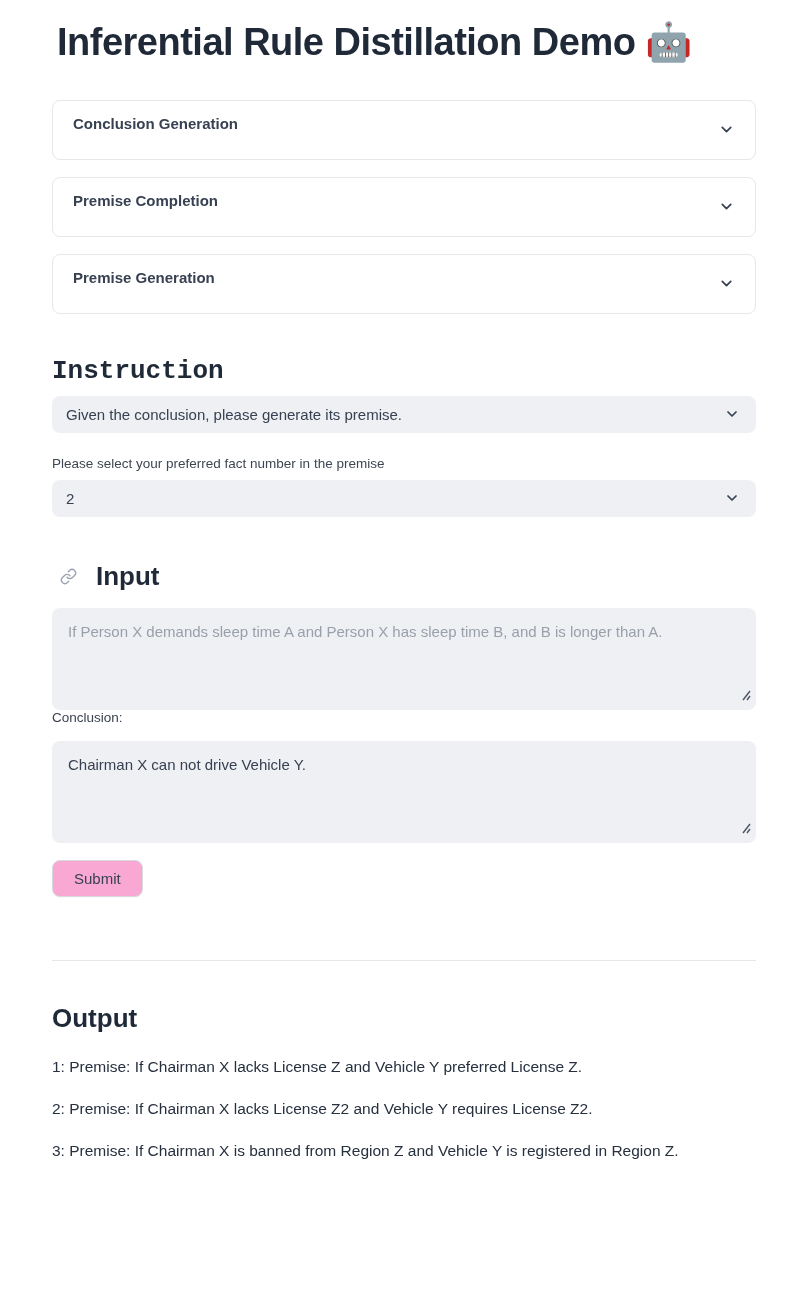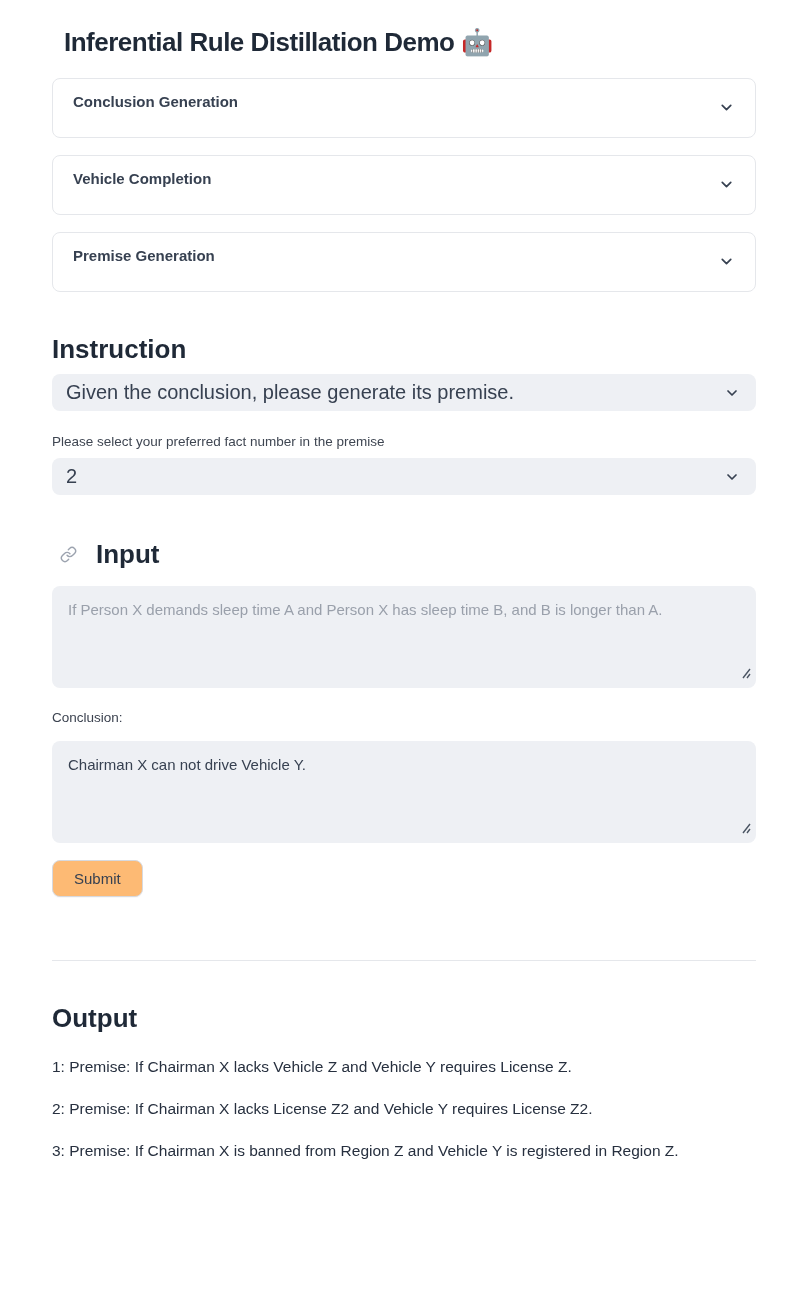--- a/index.html
+++ b/index.html
@@ -11,36 +11,36 @@
     font-family: "Liberation Sans", sans-serif;
     color: #1f2937;
   }
   .container {
     width: 704px;
     margin-left: 52px;
     padding-top: 16px;
   }
   
   .page-title {
-    margin: 12px;
-    font-size: 26px;
+    margin: 5px;
+    font-size: 38px;
     line-height: 1.15;
     font-weight: 700;
     letter-spacing: -0.5px;
     color: #1f2937;
   }
   .subtitle {
     margin: 24px 0 0 0;
     font-size: 15px;
     line-height: 20px;
     color: #374151;
   }
   
   .accordions {
-    margin-top: 20px;
+    margin-top: 35px;
     display: flex;
     flex-direction: column;
     gap: 17px;
   }
   .accordion {
     height: 60px;
     border: 1px solid #e5e7eb;
     border-radius: 8px;
     background: #ffffff;
     padding: 14px 20px;
@@ -57,39 +57,39 @@
   .accordion .chev { margin-top: 6px; }
   .chev svg { display: block; }
   
   .section-heading {
     margin: 0;
     font-size: 26px;
     line-height: 1.2;
     font-weight: 700;
     color: #1f2937;
   }
-  .instruction-heading { margin-top: 42px; }
+  .instruction-heading { margin-top: 42px; font-family: Liberation Mono, monospace; }
   .field-label {
     margin-top: 23px;
     font-size: 13.5px;
     color: #3f4652;
   }
   .dropdown {
     margin-top: 9px;
     height: 37px;
     background: #eef0f4;
     border-radius: 8px;
     display: flex;
     align-items: center;
     justify-content: space-between;
     padding: 0 16px 0 14px;
     cursor: pointer;
   }
   .dropdown-value {
-    font-size: 20px;
+    font-size: 15px;
     color: #374151;
   }
   
   .input-heading-row {
     margin-top: 44px;
     position: relative;
     margin-left: 44px;
   }
   .anchor-link {
     position: absolute;
@@ -98,21 +98,20 @@
     display: block;
     cursor: pointer;
     text-decoration: none;
   }
   .muted-label {
     margin-top: 22px;
     font-size: 13.5px;
     color: #a6aab3;
   }
   .dark-label {
-    margin-top: 22px;
     font-size: 13.5px;
     color: #3c4350;
   }
   .textbox {
     margin-top: 16px;
     height: 102px;
     background: #eef0f4;
     border-radius: 8px;
     position: relative;
   }
@@ -135,21 +134,21 @@
     right: 5px;
     bottom: 5px;
     pointer-events: none;
   }
   .submit-btn {
     margin-top: 17px;
     padding: 9px 21px;
     font-family: "Liberation Sans", sans-serif;
     font-size: 15px;
     color: #374151;
-    background: #fdba74;
+    background: #f9a8d4;
     border: 1px solid #d7d9de;
     border-radius: 8px;
     cursor: pointer;
     box-shadow: 0 1px 1px rgba(0,0,0,0.03);
   }
   .divider {
     margin: 63px 0 0 0;
     border: none;
     border-top: 1px solid #e5e7eb;
     height: 0;
@@ -173,21 +172,21 @@
   <div class="accordions">
     <div class="accordion">
       <span class="accordion-label">Conclusion Generation</span>
       <span class="chev">
         <svg width="17" height="17" viewBox="0 0 24 24" fill="none" stroke="#374151" stroke-width="2.4" stroke-linecap="round" stroke-linejoin="round">
             <path d="M6 9l6 6 6-6"></path>
           </svg>
       </span>
     </div>
     <div class="accordion">
-      <span class="accordion-label">Vehicle Completion</span>
+      <span class="accordion-label">Premise Completion</span>
       <span class="chev">
         <svg width="17" height="17" viewBox="0 0 24 24" fill="none" stroke="#374151" stroke-width="2.4" stroke-linecap="round" stroke-linejoin="round">
             <path d="M6 9l6 6 6-6"></path>
           </svg>
       </span>
     </div>
     <div class="accordion">
       <span class="accordion-label">Premise Generation</span>
       <span class="chev">
         <svg width="17" height="17" viewBox="0 0 24 24" fill="none" stroke="#374151" stroke-width="2.4" stroke-linecap="round" stroke-linejoin="round">
@@ -246,17 +245,17 @@
         </svg>
     </span>
   </div>
 
   <button class="submit-btn">Submit</button>
 
   <hr class="divider">
 
   <h2 class="section-heading output-heading">Output</h2>
 
-  <p class="output-line">1: Premise: If Chairman X lacks Vehicle Z and Vehicle Y requires License Z.</p>
+  <p class="output-line">1: Premise: If Chairman X lacks License Z and Vehicle Y preferred License Z.</p>
   <p class="output-line">2: Premise: If Chairman X lacks License Z2 and Vehicle Y requires License Z2.</p>
   <p class="output-line">3: Premise: If Chairman X is banned from Region Z and Vehicle Y is registered in Region Z.</p>
 
 </div>
 
 </body></html>

